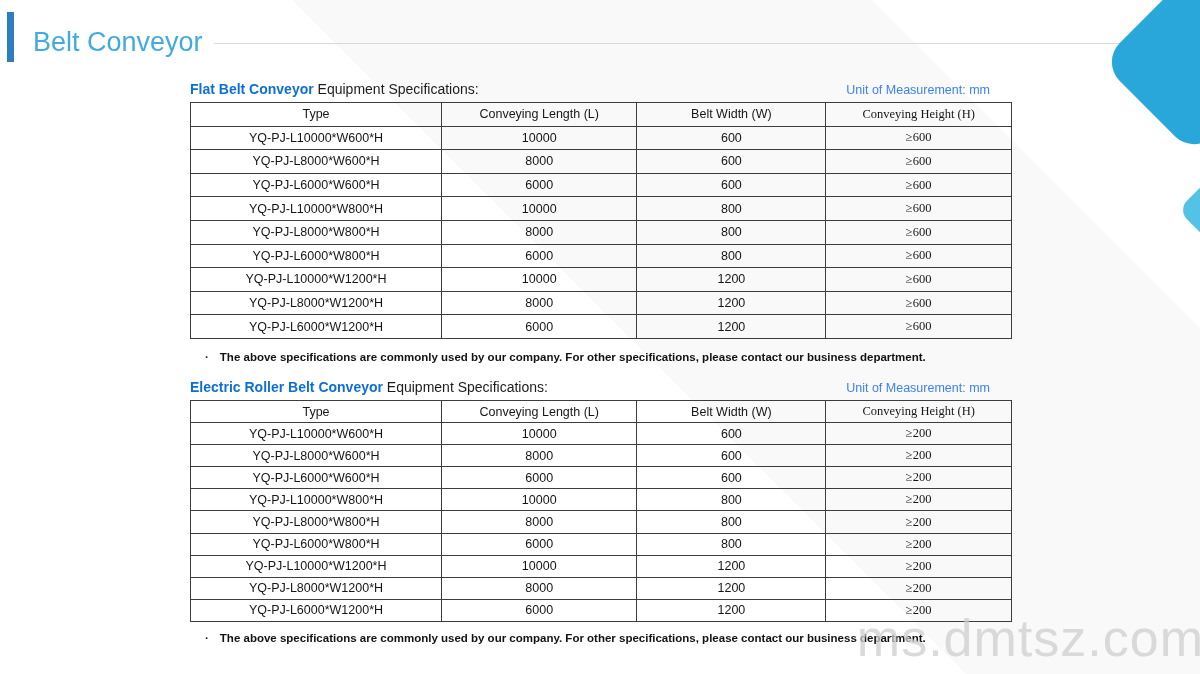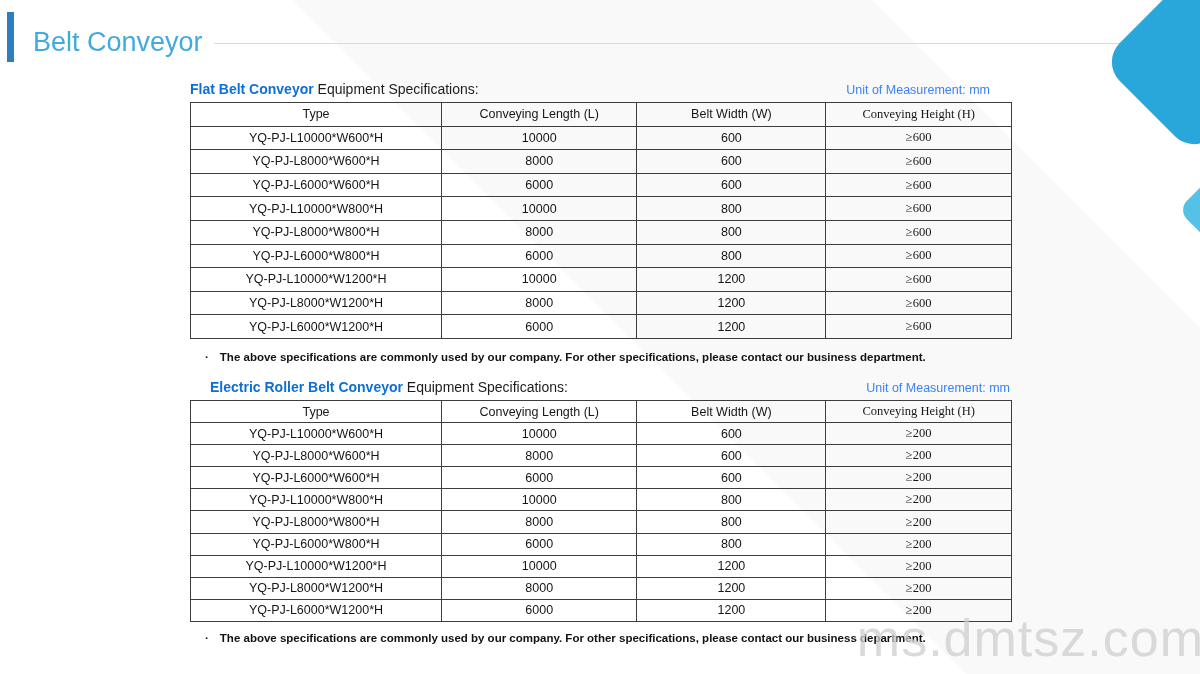--- a/index.html
+++ b/index.html
@@ -58,21 +58,21 @@
     border:1px solid #3d3d3d;text-align:center;vertical-align:middle;
     font-size:12.5px;color:#161616;font-weight:400;padding:0;
     overflow:hidden;white-space:nowrap;
   }
   th:nth-child(1),td:nth-child(1){width:30.6%;}
   th:nth-child(2),td:nth-child(2){width:23.8%;}
   th:nth-child(3),td:nth-child(3){width:23.0%;text-align:center;}
   th:nth-child(4),td:nth-child(4){width:22.6%;font-family:Liberation Serif, serif;}
   #table1{top:102px;} #table1 th,#table1 td{height:22.6px;}
   #table2{top:400px;} #table2 th,#table2 td{height:21.1px;}
-  #heading1{top:81px;align-items:flex-end;} #heading2{top:379px;margin-left:20px;}
+  #heading1{top:81px;align-items:flex-end;} #heading2{top:379px;}
   .note{
     position:absolute;left:15px;width:800px;display:flex;align-items:flex-start;
     font-size:11.5px;font-weight:700;color:#121212;line-height:14px;
   }
   #note1{top:350px;} #note2{top:631px;}
   .note .bullet{margin-right:11px;font-weight:700;}
   
   .watermark{
     position:absolute;right:-4px;bottom:6px;z-index:6;
     font-size:52px;font-weight:400;letter-spacing:1px;

